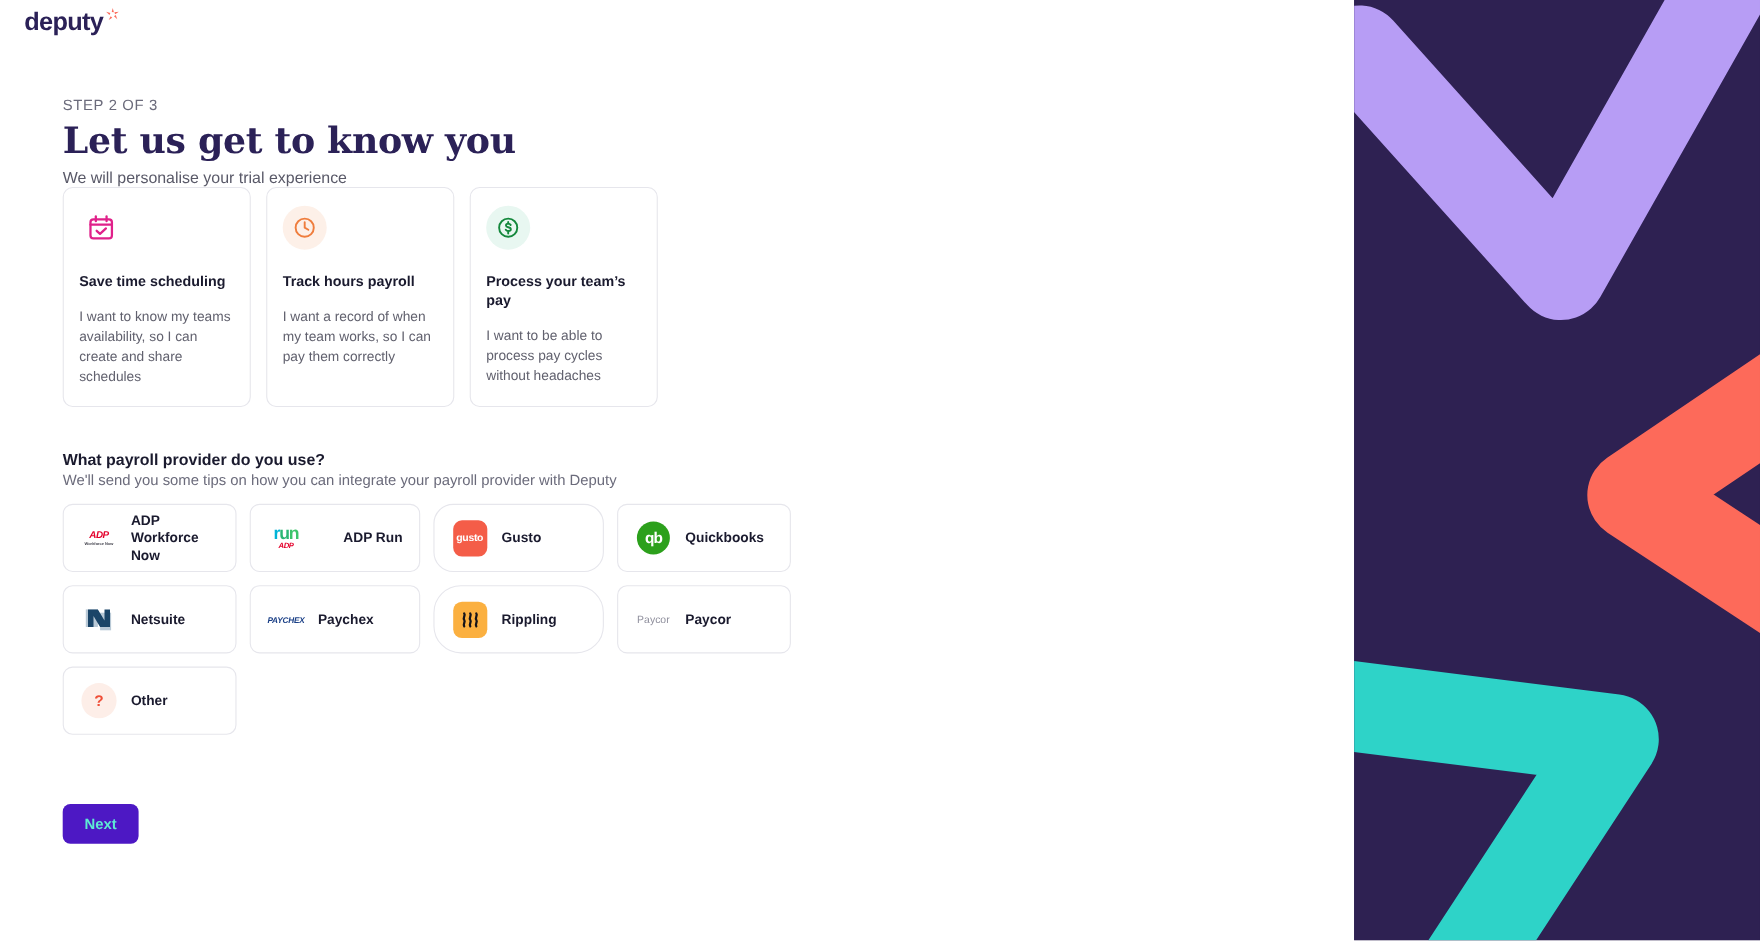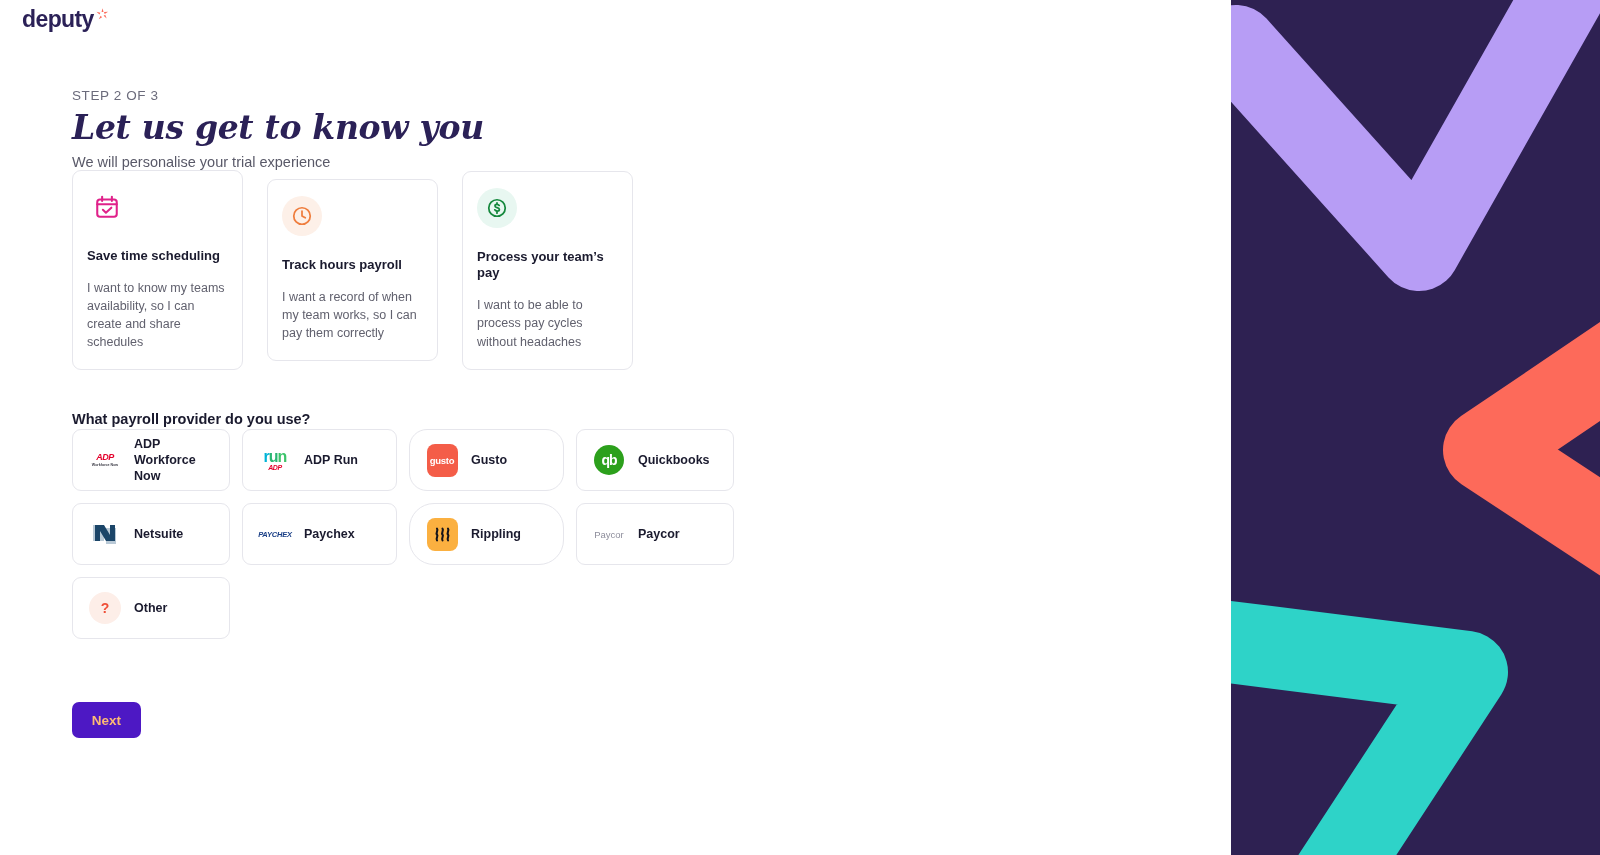--- a/index.html
+++ b/index.html
@@ -19,42 +19,42 @@
     flex: none;
   }
 
   .brand { position: absolute; left: 22px; top: 8px; display: flex; align-items: center; }
   .brand-word {
     font-size: 23px; font-weight: 700; color: #2b2157;
     letter-spacing: -0.6px; line-height: 1;
   }
   .brand-star { margin-left: 1px; margin-top: -7px; }
 
-  .content { position: absolute; left: 72px; top: 88px; width: 720px; }
+  .content { position: absolute; left: 57px; top: 88px; width: 720px; }
 
   .step-label {
     font-size: 13.5px; color: #6b6b7b; letter-spacing: 0.6px;
     font-weight: 400; margin-bottom: 6px;
   }
   .headline {
     font-family: "DejaVu Serif", "Liberation Serif", serif;
     font-size: 33px; font-weight: 700; color: #2b2157;
-    letter-spacing: -0.3px; line-height: 1.15; margin-bottom: 7px; font-style: italic;
+    letter-spacing: -0.3px; line-height: 1.15; margin-bottom: 7px;
   }
   .subhead { font-size: 14.5px; color: #595968; font-weight: 400; }
 
   .section-q {
     font-size: 14.5px; font-weight: 700; color: #1a1a2e;
     margin-top: 29px; margin-bottom: 10px;
   }
   .section-q.payroll { margin-top: 2px; margin-bottom: 2px; }
   .section-sub { font-size: 13.5px; color: #6b6b7b; margin-bottom: 14px; }
 
   
-  .reason-row { display: flex; gap: 24px; align-items: center; }
+  .reason-row { display: flex; gap: 14px; }
   .reason-card {
     width: 171px; min-height: 168px;
     border: 1px solid #e6e6ec; border-radius: 9px;
     background: #fff; padding: 16px 14px 18px 14px;
     cursor: pointer;
   }
   .reason-icon-wrap {
     width: 40px; height: 40px; border-radius: 50%;
     display: flex; align-items: center; justify-content: center;
     margin-bottom: 21px;
@@ -79,21 +79,21 @@
   .prov-logo {
     width: 34px; min-width: 34px; height: 34px;
     display: flex; align-items: center; justify-content: center;
   }
   .prov-name {
     font-size: 12.5px; font-weight: 700; color: #1a1a2e;
     line-height: 1.28;
   }
 
   .w-adpwf { width: 158px; }
-  .w-adprun { width: 155px; }
+  .w-adprun { width: 155px; justify-content: space-between; }
   .w-gusto { width: 155px; border-radius: 18px; }
   .w-qb { width: 158px; }
   .w-netsuite { width: 158px; }
   .w-paychex { width: 155px; }
   .w-rippling { width: 155px; border-radius: 25px; }
   .w-paycor { width: 158px; }
   .w-other { width: 158px; }
 
   
   .logo-adp-wf { text-align: center; line-height: 1; }
@@ -130,21 +130,21 @@
   }
   .other-circle {
     width: 32px; height: 32px; border-radius: 50%; background: #fdeee8;
     display: flex; align-items: center; justify-content: center;
   }
   .other-q { color: #ef4f38; font-size: 14px; font-weight: 700; }
 
   
   .next-btn {
     margin-top: 51px; width: 69px; height: 36px;
-    background: #4d18c4; color: #fdba74; border: none; border-radius: 7px;
+    background: #4d18c4; color: #5eead4; border: none; border-radius: 7px;
     font-size: 13.5px; font-weight: 700; cursor: pointer;
     font-family: "Liberation Sans", sans-serif;
   }
 
   
   .right-pane {
     width: 369px; height: 855px; flex: none;
     background: #2e2152; position: relative; overflow: hidden;
   }
   .right-pane svg { position: absolute; left: 0; top: 0; }
@@ -217,20 +217,21 @@
           </div>
           <div class="reason-title">Process your team’s pay</div>
           <div class="reason-desc">I want to be able to process pay cycles without headaches</div>
         </div>
 
       </div>
 
       
       <div class="payroll-block">
         <div class="section-q payroll">What payroll provider do you use?</div>
+        <div class="section-sub">We'll send you some tips on how you can integrate your payroll provider with Deputy</div>
 
         <div class="prov-row">
 
           <div class="prov-card w-adpwf">
             <div class="prov-logo">
               <div class="logo-adp-wf">
                 <div class="adp-mark">ADP</div>
                 <div class="adp-sub">Workforce Now</div>
               </div>
             </div>

